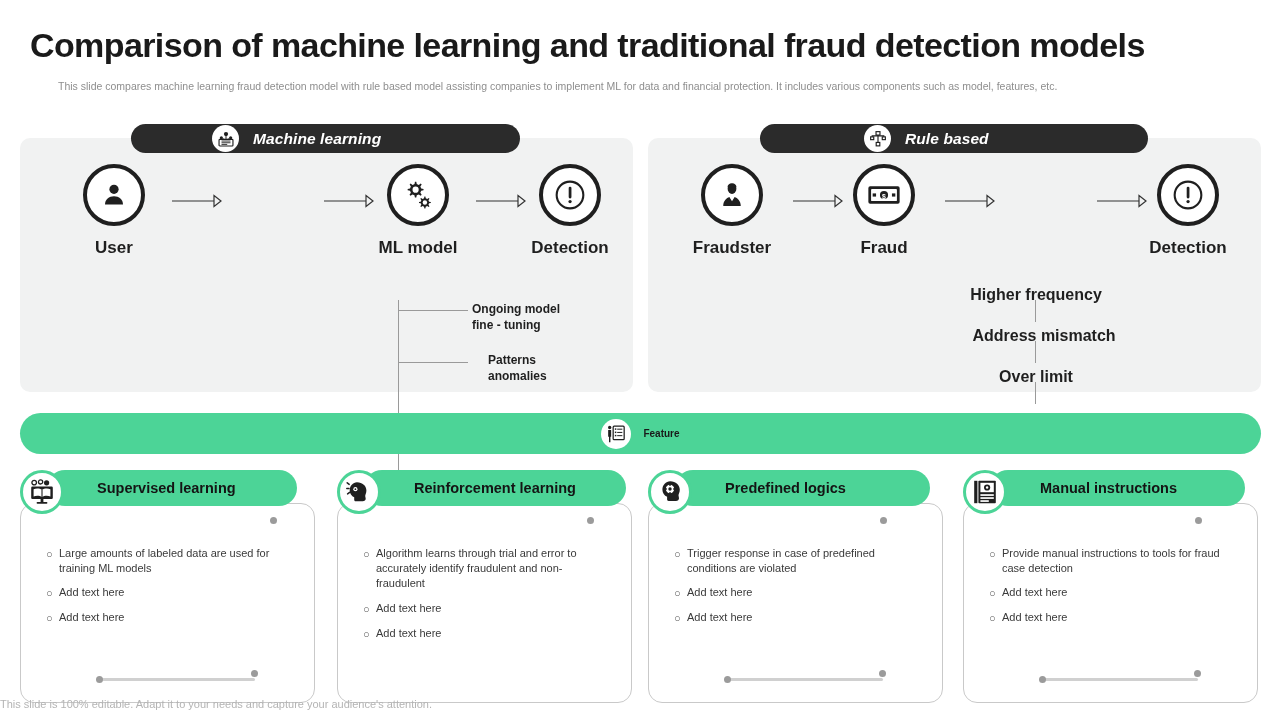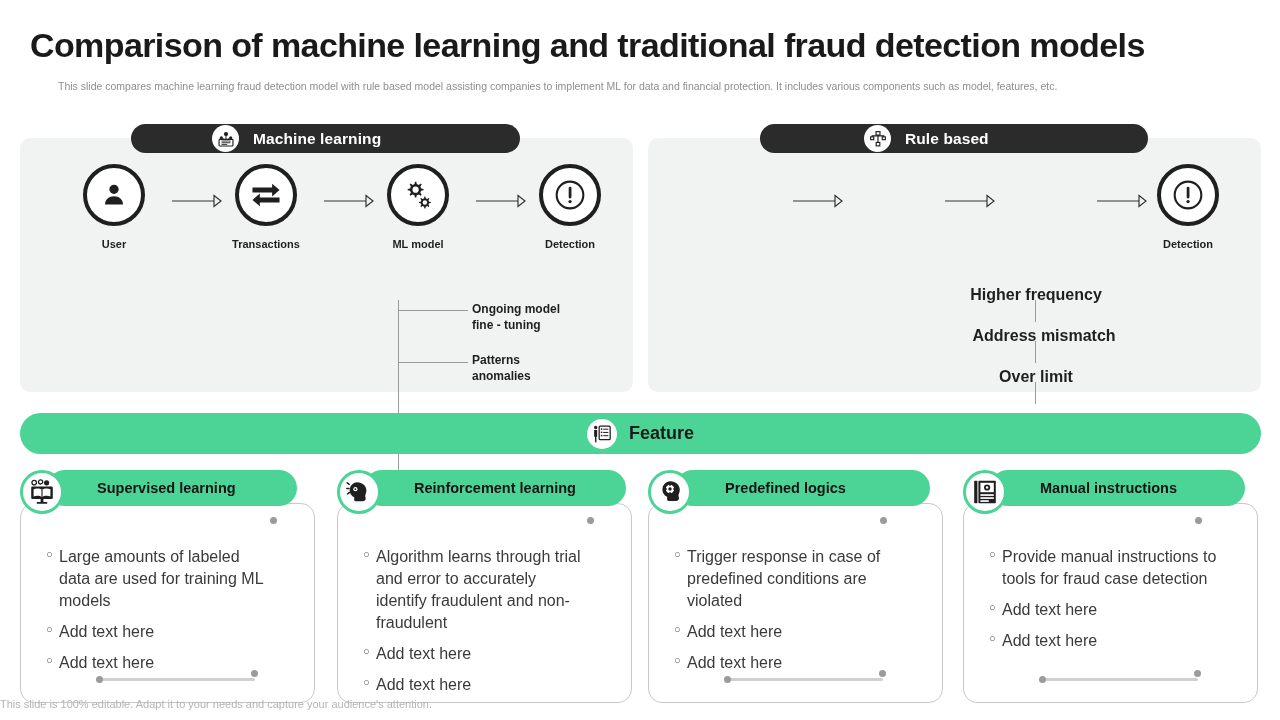--- a/index.html
+++ b/index.html
@@ -26,21 +26,21 @@
   .panel {
     position: absolute; top: 138px; height: 254px;
     background: #f1f2f2; border-radius: 10px;
   }
   #panel-ml { left: 20px; width: 613px; }
   #panel-rule { left: 648px; width: 613px; }
 
   .panel-header {
     position: absolute; top: 124px; height: 29px;
     background: #2b2b2b; border-radius: 15px;
-    display: flex; align-items: center; z-index: 5;
+    display: flex; align-items: center; z-index: 5; font-style: italic;
   }
   #header-ml { left: 131px; width: 389px; }
   #header-rule { left: 760px; width: 388px; }
   .panel-header .hdr-icon {
     width: 27px; height: 27px; border-radius: 50%;
     background: #ffffff; margin-left: 81px;
     display:flex; align-items:center; justify-content:center;
     flex: 0 0 auto;
   }
   #header-rule .hdr-icon { margin-left: 104px; }
@@ -52,21 +52,21 @@
   
   .flow { position: absolute; top: 26px; left: 0; width: 100%; height: 130px; }
   .node { position: absolute; top: 0; width: 86px; text-align: center; }
   .circle {
     width: 62px; height: 62px; border-radius: 50%;
     border: 4px solid #1f1f1f; background: #ffffff;
     margin: 0 auto;
     display: flex; align-items: center; justify-content: center;
   }
   .node-label {
-    margin-top: 12px; font-size: 11px; font-weight: 600; color: #1f1f1f;
+    margin-top: 12px; font-size: 17px; font-weight: 600; color: #1f1f1f;
     white-space: nowrap;
   }
   .arrow { position: absolute; top: 30px; width: 58px; height: 14px; }
 
   
   .branch-line { position: absolute; background: #9a9a9a; }
   .detail {
     position: absolute;
     font-size: 12px; font-weight: 700; color: #1f1f1f; line-height: 1.33;
   }
@@ -82,21 +82,21 @@
   #feature-bar {
     position: absolute; left: 20px; top: 413px; width: 1241px; height: 41px;
     background: #4cd497; border-radius: 21px;
     display: flex; align-items: center; justify-content: center;
   }
   #feature-bar .hdr-icon {
     width: 30px; height: 30px; border-radius: 50%; background: #fff;
     display:flex; align-items:center; justify-content:center;
   }
   #feature-bar .hdr-label {
-    color: #1a1a1a; font-size: 18px; font-weight: 700; margin-left: 12px;
+    color: #1a1a1a; font-size: 10px; font-weight: 700; margin-left: 12px;
   }
 
   
   .card { position: absolute; top: 470px; }
   .card-box {
     position: absolute; top: 33px; left: 0;
     border: 1px solid #c9c9c9; border-radius: 14px; background: #fff;
   }
   .card-head {
     position: absolute; left: 27px; top: 0; height: 36px;
@@ -114,21 +114,21 @@
     display: flex; align-items: center; justify-content: center;
     z-index: 6;
   }
   .bullets { position: absolute; left: 26px; top: 76px; }
   .bullet { display: flex; margin-bottom: 9px; }
   .bullet .marker {
     width: 13px; flex: 0 0 13px; color: #555; font-size: 11px;
     line-height: 16px;
   }
   .bullet .btext {
-    font-size: 16px; color: #3a3a3a; line-height: 1.38;
+    font-size: 11px; color: #3a3a3a; line-height: 1.38;
   }
 
   .dot { position: absolute; width: 7px; height: 7px; border-radius: 50%; background:#9b9b9b; }
   .hline { position: absolute; height: 3px; background: #d0d0d0; border-radius: 2px; }
 
   
   .footer {
     position: absolute; left: 0; top: 698px; width: 1280px;
     text-align: left; font-size: 11px; color: #b4b4b4;
   }
@@ -152,29 +152,20 @@
           </svg>
         </div>
         <div class="node-label">User</div>
       </div>
 
       <svg class="arrow" style="left:152px;" viewBox="0 0 58 14">
         <line x1="0" y1="7" x2="42" y2="7" stroke="#333" stroke-width="1.2"></line>
         <path d="M42 1.5 L49 7 L42 12.5 Z" fill="none" stroke="#333" stroke-width="1.2"></path>
       </svg>
 
-      <div class="node" style="left:203px;">
-        <div class="circle">
-          <svg width="32" height="30" viewBox="0 0 26 24">
-            <path d="M2 6 h16 v-3.2 l6 5.2 -6 5.2 V10 H2 z" fill="#1f1f1f"></path>
-            <path d="M24 18 H8 v3.2 L2 16 l6 -5.2 V14 h16 z" fill="#1f1f1f"></path>
-          </svg>
-        </div>
-        <div class="node-label">Transactions</div>
-      </div>
 
       <svg class="arrow" style="left:304px;" viewBox="0 0 58 14">
         <line x1="0" y1="7" x2="42" y2="7" stroke="#333" stroke-width="1.2"></line>
         <path d="M42 1.5 L49 7 L42 12.5 Z" fill="none" stroke="#333" stroke-width="1.2"></path>
       </svg>
 
       <div class="node" style="left:355px;">
         <div class="circle">
           <svg width="32" height="32" viewBox="0 0 26 26">
             <g fill="#1f1f1f">
@@ -206,21 +197,21 @@
     </div>
 
     <div class="branch-line" style="left:378px; top:162px; width:1px; height:205px;"></div>
     <div class="branch-line" style="left:378px; top:172px; width:70px; height:1px;"></div>
     <div class="branch-line" style="left:378px; top:224px; width:70px; height:1px;"></div>
 
     <div class="detail" style="left:452px; top:164px;">
       <div>Ongoing model</div>
       <div>fine - tuning</div>
     </div>
-    <div class="detail" style="left:452px; top:215px;">
+    <div class="detail" style="left:468px; top:215px;">
       <div>Patterns</div>
       <div>anomalies</div>
     </div>
   </div>
 
   <div class="panel-header" id="header-ml">
     <span class="hdr-icon">
       <svg width="18" height="18" viewBox="0 0 22 22">
         <rect x="2.5" y="11.5" width="17" height="8" rx="1" fill="none" stroke="#1f1f1f" stroke-width="1.4"></rect>
         <circle cx="11" cy="5" r="2.6" fill="#1f1f1f"></circle>
@@ -229,26 +220,50 @@
         <path d="M11 7.5 L11 11.5 M6.7 10.6 L9.4 11.5 M15.3 10.6 L12.6 11.5" stroke="#1f1f1f" stroke-width="1.2"></path>
         <path d="M5.5 13.5h11 M5.5 15.6h11 M5.5 17.6h7" stroke="#1f1f1f" stroke-width="1.1"></path>
       </svg>
     </span>
     <span class="hdr-label">Machine learning</span>
   </div>
 
   <div class="panel" id="panel-rule">
     <div class="flow">
 
+      <div class="node" style="left:41px;">
+        <div class="circle">
+          <svg width="30" height="30" viewBox="0 0 24 24">
+            <ellipse cx="12" cy="7" rx="3.5" ry="4.1" fill="#1f1f1f"></ellipse>
+            <path d="M12 2.6c2.3 0 3.6 1.4 3.6 3.2H8.4c0-1.8 1.3-3.2 3.6-3.2z" fill="#1f1f1f"></path>
+            <path d="M5 20.8c0-4.1 2.6-6.4 4.9-7.2L12 17l2.1-3.4c2.3.8 4.9 3.1 4.9 7.2z" fill="#1f1f1f"></path>
+            <path d="M10 12.4l2 2.5 2-2.5z" fill="#fff"></path>
+          </svg>
+        </div>
+        <div class="node-label">Fraudster</div>
+      </div>
 
       <svg class="arrow" style="left:145px;" viewBox="0 0 58 14">
         <line x1="0" y1="7" x2="42" y2="7" stroke="#333" stroke-width="1.2"></line>
         <path d="M42 1.5 L49 7 L42 12.5 Z" fill="none" stroke="#333" stroke-width="1.2"></path>
       </svg>
 
+      <div class="node" style="left:193px;">
+        <div class="circle">
+          <svg width="34" height="24" viewBox="0 0 30 20">
+            <rect x="1.2" y="2.2" width="27.6" height="15.6" rx="1.6" fill="#1f1f1f"></rect>
+            <rect x="3.6" y="4.6" width="22.8" height="10.8" rx="0.8" fill="#fff"></rect>
+            <circle cx="15" cy="10" r="3.6" fill="#1f1f1f"></circle>
+            <text x="15" y="13.1" font-size="6" font-family="'Liberation Sans',sans-serif" fill="#fff" text-anchor="middle" font-weight="700">$</text>
+            <rect x="5" y="8.6" width="3" height="2.8" fill="#1f1f1f"></rect>
+            <rect x="22" y="8.6" width="3" height="2.8" fill="#1f1f1f"></rect>
+          </svg>
+        </div>
+        <div class="node-label">Fraud</div>
+      </div>
 
       <svg class="arrow" style="left:297px;" viewBox="0 0 58 14">
         <line x1="0" y1="7" x2="42" y2="7" stroke="#333" stroke-width="1.2"></line>
         <path d="M42 1.5 L49 7 L42 12.5 Z" fill="none" stroke="#333" stroke-width="1.2"></path>
       </svg>
 
 
       <svg class="arrow" style="left:449px;" viewBox="0 0 58 14">
         <line x1="0" y1="7" x2="42" y2="7" stroke="#333" stroke-width="1.2"></line>
         <path d="M42 1.5 L49 7 L42 12.5 Z" fill="none" stroke="#333" stroke-width="1.2"></path>

